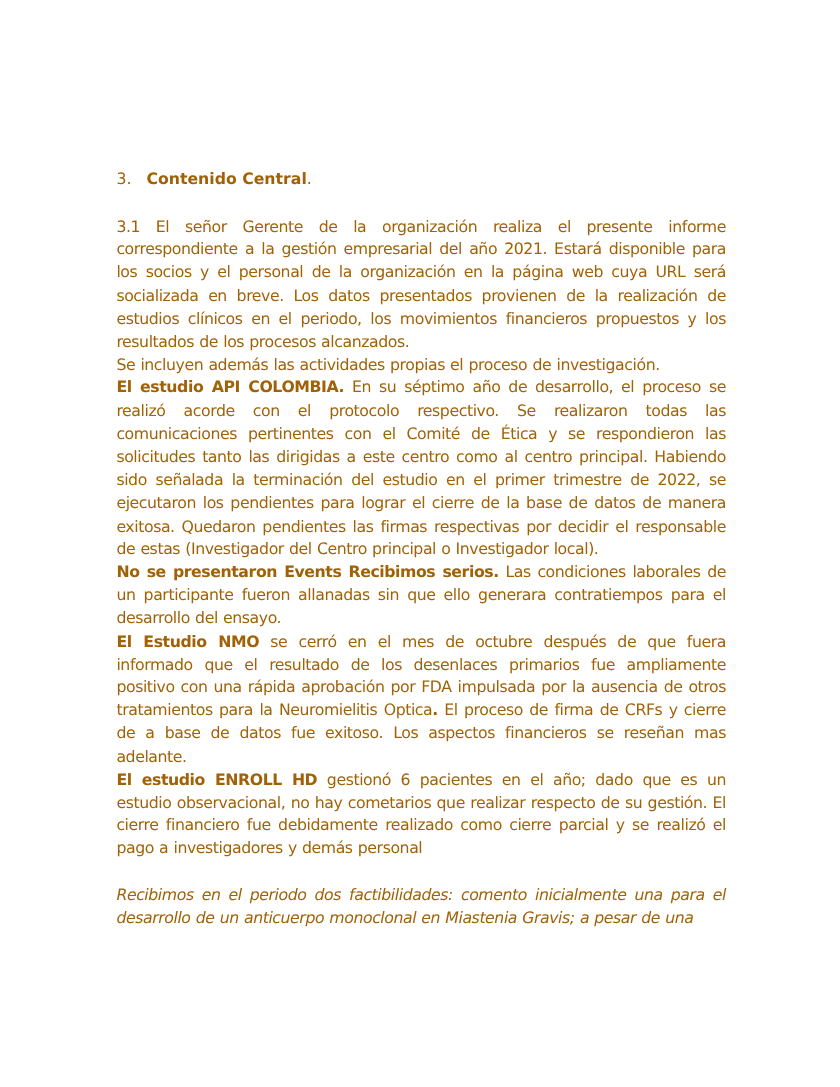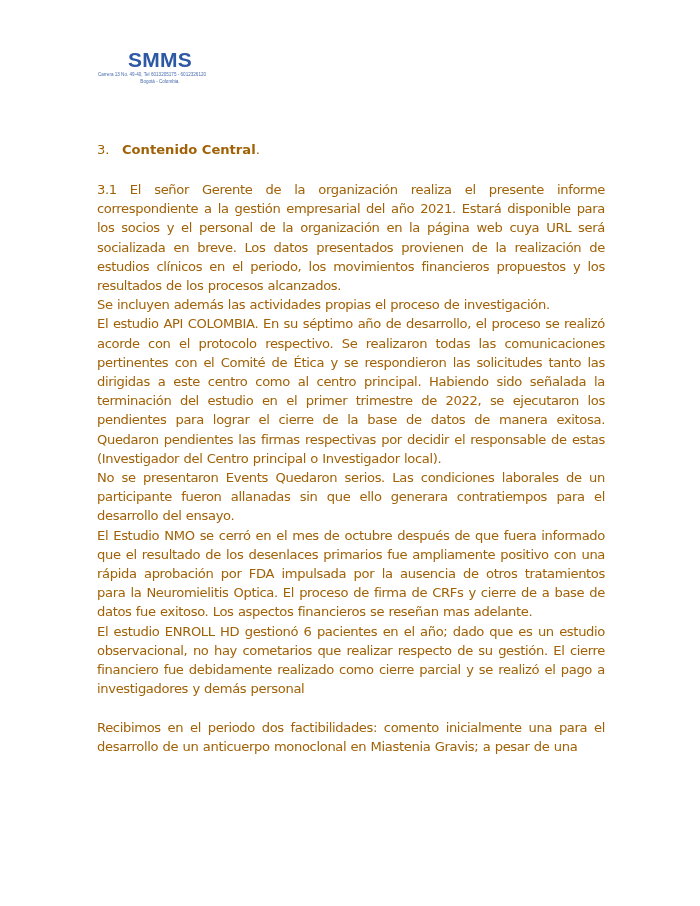--- a/index.html
+++ b/index.html
@@ -7,46 +7,41 @@
     .page { position: absolute; left: 0; top: 0; width: 700px; height: 906px; background: #fff; }
     .logo { position: absolute; left: 72px; top: 50px; width: 160px; text-align: center; }
     .logo-title { font-family: "Liberation Sans", sans-serif; font-weight: bold; font-size: 21px; color: #2d58a3; letter-spacing: 0.3px; line-height: 20px; margin-left: 16px; }
     .logo-addr { font-family: "Liberation Sans", sans-serif; font-size: 4.6px; color: #4a6cae; line-height: 7px; margin-top: 1px; white-space: nowrap; }
     .logo-city { font-family: "Liberation Sans", sans-serif; font-size: 4.6px; color: #4a6cae; line-height: 8px; margin-left: 16px; }
     .content { position: absolute; left: 97px; top: 140px; width: 508px; font-family: "DejaVu Sans", sans-serif; font-size: 13.1px; color: #a16207; }
     .heading { line-height: 20px; margin: 0 0 20px 0; }
     .heading .num { display: inline-block; width: 25px; }
     .heading b { font-weight: bold; }
     p { margin: 0; line-height: 19.2px; text-align: justify; letter-spacing: -0.35px; word-spacing: 0.5px; }
-    p.gap { margin-top: 19.2px; }
-    p b { font-weight: normal; }
+    p.gap { margin-top: 19.2px; font-style: italic; }
+    p b { font-weight: bold; }
     .footer { position: absolute; right: 20px; top: 860px; font-family: "DejaVu Sans", sans-serif; font-size: 11px; color: #2e4a7d; letter-spacing: -0.3px; white-space: nowrap; }
   </style>
 </head>
 <body>
 
 <div class="page">
 
-  <div class="logo">
-    <div class="logo-title">SMMS</div>
-    <div class="logo-addr">Carrera 13 No. 49-40, Tel 6013205175  - 6012326120</div>
-    <div class="logo-city">Bogotá - Colombia.</div>
-  </div>
 
   <div class="content">
     <div class="heading">
       <span class="num">3.</span><b>Contenido Central</b><span>.</span>
     </div>
 
     <p>3.1 El señor Gerente de la organización realiza el presente informe correspondiente a la gestión empresarial del año 2021. Estará disponible para los socios y el personal de la organización en la página web cuya URL será socializada en breve.  Los datos presentados provienen de la realización de estudios clínicos en el periodo, los movimientos financieros propuestos y los resultados de los procesos alcanzados.</p>
     <p>Se incluyen además las actividades propias el proceso de investigación.</p>
 
     <p><b>El estudio API COLOMBIA.</b><span> En su séptimo año de desarrollo, el proceso se realizó acorde con el protocolo respectivo. Se realizaron todas las comunicaciones pertinentes con el Comité de Ética y se respondieron las solicitudes tanto las dirigidas a este centro como al centro principal. Habiendo sido señalada la terminación del estudio en el primer trimestre de 2022, se ejecutaron los pendientes para lograr el cierre de la base de datos de manera exitosa. Quedaron pendientes las firmas respectivas por decidir el responsable de estas (Investigador del Centro principal o Investigador local).</span></p>
 
-    <p><b>No se presentaron Events Quedaron serios.</b><span> Las condiciones laborales de un participante fueron allanadas sin que ello generara contratiempos para el desarrollo del ensayo.</span></p>
+    <p><b>No se presentaron Events Recibimos serios.</b><span> Las condiciones laborales de un participante fueron allanadas sin que ello generara contratiempos para el desarrollo del ensayo.</span></p>
 
     <p><b>El Estudio NMO</b><span> se cerró en el mes de octubre después de que fuera informado que el resultado de los desenlaces primarios fue ampliamente positivo con una rápida aprobación por FDA impulsada por la ausencia de otros tratamientos para la Neuromielitis Optica</span><b>.</b><span> El proceso de firma de CRFs y cierre de a base de datos fue exitoso. Los aspectos financieros se reseñan mas adelante.</span></p>
 
     <p><b>El estudio ENROLL HD</b><span> gestionó 6 pacientes en el año; dado que es un estudio observacional, no hay cometarios que realizar respecto de su gestión. El cierre financiero fue debidamente realizado como cierre parcial y  se realizó el pago a investigadores y demás personal</span></p>
 
     <p class="gap">Recibimos en el periodo dos factibilidades: comento inicialmente una para el desarrollo de un anticuerpo monoclonal en Miastenia Gravis; a pesar de una</p>
   </div>
 
 </div>
 

